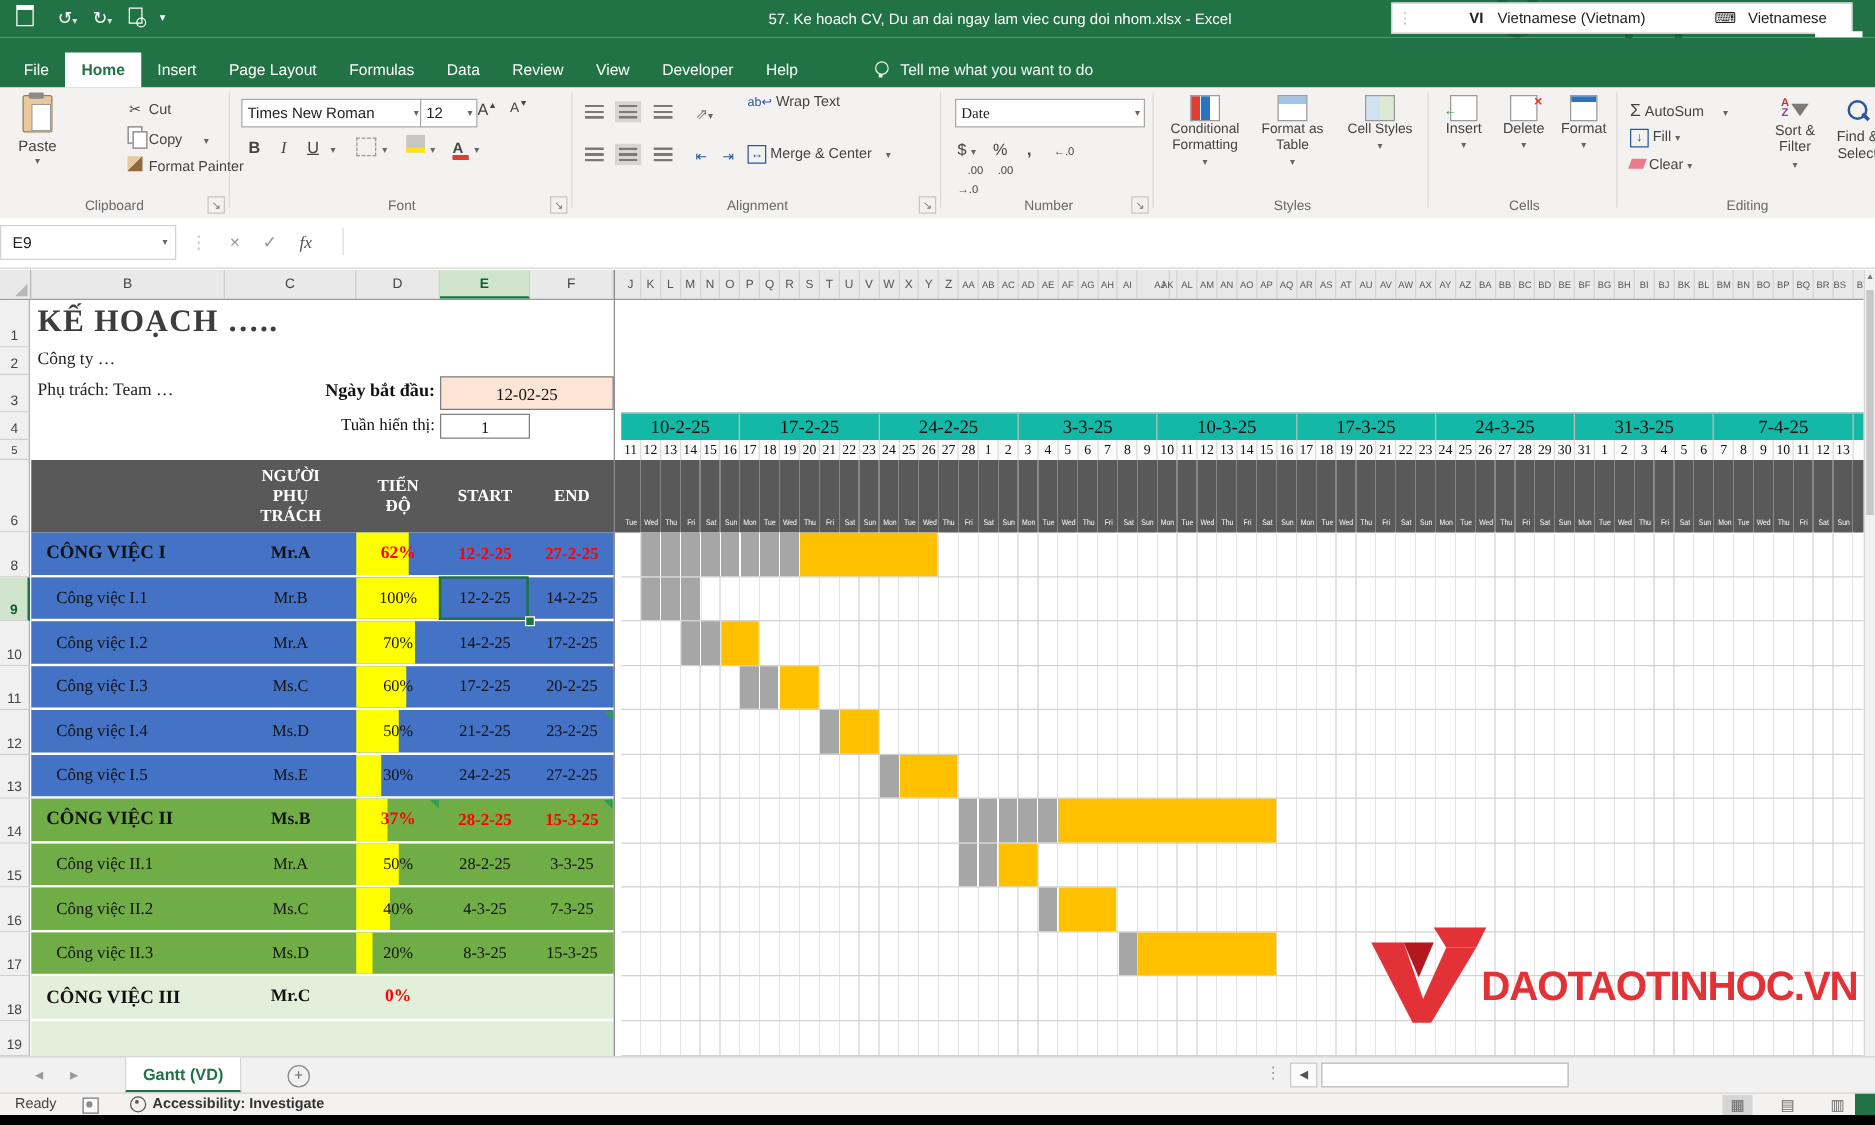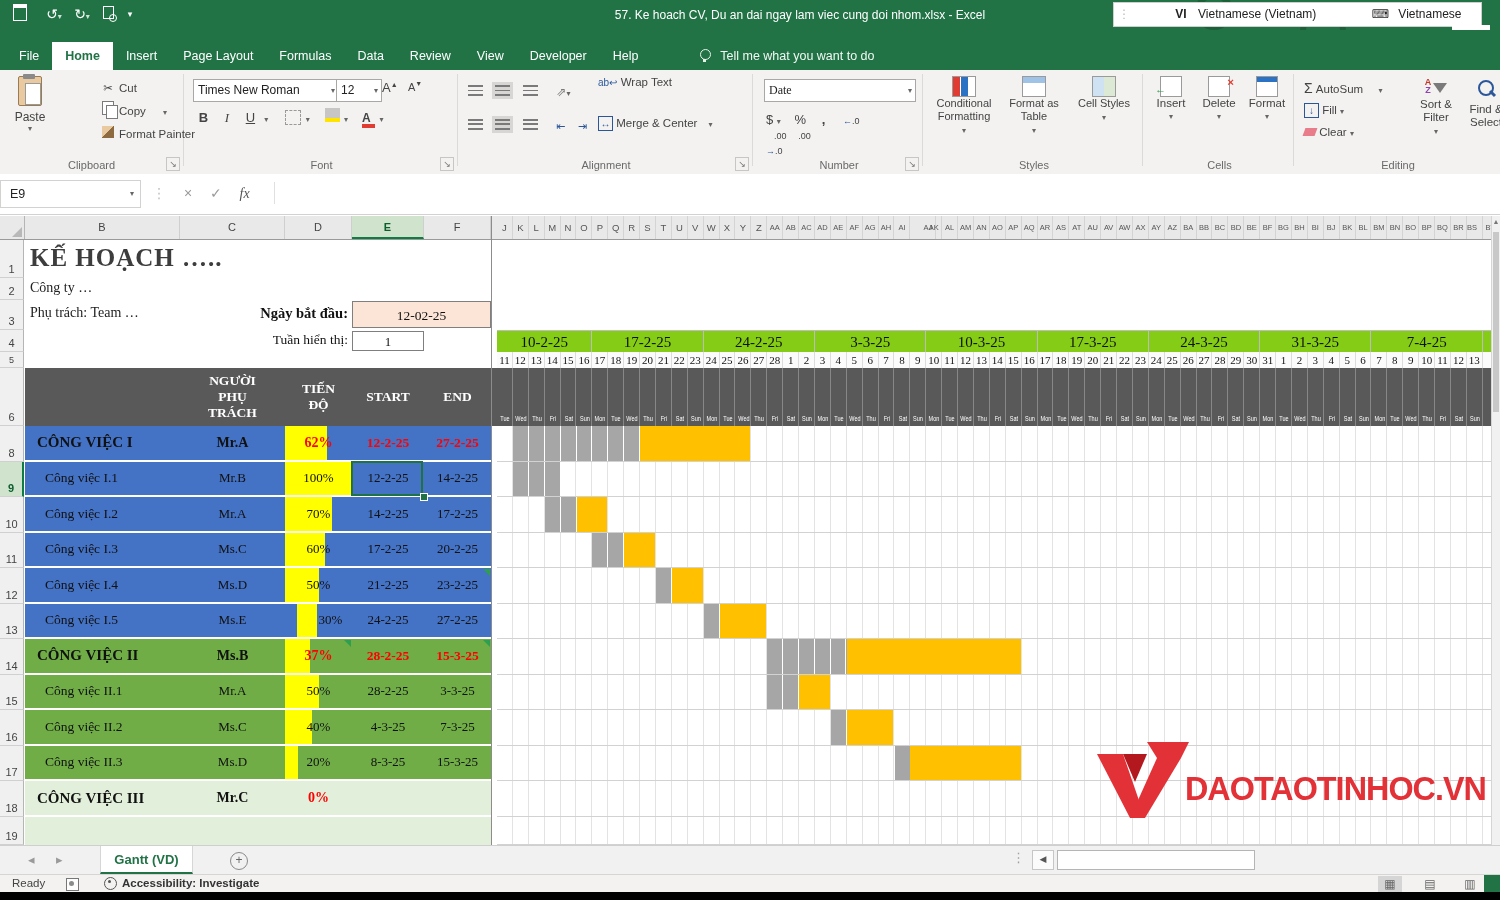--- a/index.html
+++ b/index.html
@@ -350,21 +350,21 @@
     <div class="rh" style="position: absolute; left: 0px; top: 745.5px; width: 24px; height: 35.5px; box-sizing: border-box; display: flex; align-items: flex-end; justify-content: center; font-size: 11px; padding-bottom: 2px;">17</div>
     <div class="rh" style="position: absolute; left: 0px; top: 781px; width: 24px; height: 36px; box-sizing: border-box; display: flex; align-items: flex-end; justify-content: center; font-size: 11px; padding-bottom: 2px;">18</div>
     <div class="rh" style="position: absolute; left: 0px; top: 817px; width: 24px; height: 28px; box-sizing: border-box; display: flex; align-items: flex-end; justify-content: center; font-size: 11px; padding-bottom: 2px;">19</div>
     <div style="position: absolute; left: 30px; top: 244px; font-family: &quot;Liberation Serif&quot;, serif; font-size: 25px; font-weight: bold; color: rgb(61, 61, 61); letter-spacing: 1px;">KẾ HOẠCH …..</div>
     <div style="position: absolute; left: 30px; top: 280px; font-family: &quot;Liberation Serif&quot;, serif; font-size: 14px; color: rgb(34, 34, 34);">Công ty …</div>
     <div style="position: absolute; left: 30px; top: 305px; font-family: &quot;Liberation Serif&quot;, serif; font-size: 14px; color: rgb(34, 34, 34);">Phụ trách: Team …</div>
     <div style="position: absolute; left: 150px; top: 305px; width: 198px; text-align: right; font-family: &quot;Liberation Serif&quot;, serif; font-size: 14.5px; font-weight: bold; color: rgb(17, 17, 17);">Ngày bắt đầu:</div>
     <div style="position: absolute; left: 352px; top: 301px; width: 139px; height: 27px; line-height: 27px; background: rgb(252, 228, 214); border: 1px solid rgb(127, 127, 127); box-sizing: border-box; text-align: center; font-family: &quot;Liberation Serif&quot;, serif; font-size: 13.5px; color: rgb(17, 17, 17);">12-02-25</div>
     <div style="position: absolute; left: 150px; top: 332px; width: 198px; text-align: right; font-family: &quot;Liberation Serif&quot;, serif; font-size: 13.5px; color: rgb(17, 17, 17);">Tuần hiển thị:</div>
     <div style="position: absolute; left: 352px; top: 331px; width: 72px; height: 20px; line-height: 20px; background: rgb(255, 255, 255); border: 1px solid rgb(127, 127, 127); box-sizing: border-box; text-align: center; font-family: &quot;Liberation Serif&quot;, serif; font-size: 13px; color: rgb(17, 17, 17);">1</div>
-    <div style="position: absolute; left: 497px; top: 330px; width: 994px; height: 22px; background: #84cc16; border-top: 1px solid rgb(189, 189, 189); box-sizing: border-box; overflow: hidden;">
+    <div style="position: absolute; left: 497px; top: 330px; width: 994px; height: 22px; background: #14b8a6; border-top: 1px solid rgb(189, 189, 189); box-sizing: border-box; overflow: hidden;">
       <div style="position: absolute; left: 0px; top: 0px; width: 95.4px; height: 100%; line-height: 22px; text-align: center; font-family: &quot;Liberation Serif&quot;, serif; font-size: 15px; color: rgb(17, 17, 17); border-right: 1px solid rgb(189, 189, 189); box-sizing: border-box;">10-2-25</div>
       <div style="position: absolute; left: 95.4px; top: 0px; width: 111.3px; height: 100%; line-height: 22px; text-align: center; font-family: &quot;Liberation Serif&quot;, serif; font-size: 15px; color: rgb(17, 17, 17); border-right: 1px solid rgb(189, 189, 189); box-sizing: border-box;">17-2-25</div>
       <div style="position: absolute; left: 206.7px; top: 0px; width: 111.3px; height: 100%; line-height: 22px; text-align: center; font-family: &quot;Liberation Serif&quot;, serif; font-size: 15px; color: rgb(17, 17, 17); border-right: 1px solid rgb(189, 189, 189); box-sizing: border-box;">24-2-25</div>
       <div style="position: absolute; left: 318px; top: 0px; width: 111.3px; height: 100%; line-height: 22px; text-align: center; font-family: &quot;Liberation Serif&quot;, serif; font-size: 15px; color: rgb(17, 17, 17); border-right: 1px solid rgb(189, 189, 189); box-sizing: border-box;">3-3-25</div>
       <div style="position: absolute; left: 429.3px; top: 0px; width: 111.3px; height: 100%; line-height: 22px; text-align: center; font-family: &quot;Liberation Serif&quot;, serif; font-size: 15px; color: rgb(17, 17, 17); border-right: 1px solid rgb(189, 189, 189); box-sizing: border-box;">10-3-25</div>
       <div style="position: absolute; left: 540.6px; top: 0px; width: 111.3px; height: 100%; line-height: 22px; text-align: center; font-family: &quot;Liberation Serif&quot;, serif; font-size: 15px; color: rgb(17, 17, 17); border-right: 1px solid rgb(189, 189, 189); box-sizing: border-box;">17-3-25</div>
       <div style="position: absolute; left: 651.9px; top: 0px; width: 111.3px; height: 100%; line-height: 22px; text-align: center; font-family: &quot;Liberation Serif&quot;, serif; font-size: 15px; color: rgb(17, 17, 17); border-right: 1px solid rgb(189, 189, 189); box-sizing: border-box;">24-3-25</div>
       <div style="position: absolute; left: 763.2px; top: 0px; width: 111.3px; height: 100%; line-height: 22px; text-align: center; font-family: &quot;Liberation Serif&quot;, serif; font-size: 15px; color: rgb(17, 17, 17); border-right: 1px solid rgb(189, 189, 189); box-sizing: border-box;">31-3-25</div>
       <div style="position: absolute; left: 874.5px; top: 0px; width: 111.3px; height: 100%; line-height: 22px; text-align: center; font-family: &quot;Liberation Serif&quot;, serif; font-size: 15px; color: rgb(17, 17, 17); border-right: 1px solid rgb(189, 189, 189); box-sizing: border-box;">7-4-25</div>
     </div>
@@ -589,21 +589,21 @@
       <div style="position: absolute; left: 260px; top: 0px; width: 67px; height: 100%;">
         <div style="position: absolute; left: 0px; top: 0px; bottom: 0px; width: 34px; background: rgb(255, 255, 0);"></div>
         <div style="position: absolute; left: 0px; top: 0px; width: 100%; height: 100%; display: flex; align-items: center; justify-content: center; font-family: &quot;Liberation Serif&quot;, serif; font-size: 13px; font-weight: normal; color: rgb(17, 17, 17);">50%</div>
       </div>
       <div style="position: absolute; left: 327px; top: 0px; width: 72px; height: 100%; display: flex; align-items: center; justify-content: center; font-family: &quot;Liberation Serif&quot;, serif; font-size: 13px; color: rgb(17, 17, 17);">21-2-25</div>
       <div style="position: absolute; left: 399px; top: 0px; width: 67px; height: 100%; display: flex; align-items: center; justify-content: center; font-family: &quot;Liberation Serif&quot;, serif; font-size: 13px; color: rgb(17, 17, 17);">23-2-25</div>
     </div>
     <div style="position: absolute; left: 25px; top: 603.5px; width: 466px; height: 35.5px; background: rgb(68, 114, 196); border-bottom: 2px solid rgb(255, 255, 255); box-sizing: border-box;">
       <div style="position: absolute; left: 20px; top: 0px; height: 100%; display: flex; align-items: center; font-family: &quot;Liberation Serif&quot;, serif; font-size: 13.5px; color: rgb(17, 17, 17);">Công việc I.5</div>
       <div style="position: absolute; left: 155px; top: 0px; width: 105px; height: 100%; display: flex; align-items: center; justify-content: center; font-family: &quot;Liberation Serif&quot;, serif; font-size: 13px; color: rgb(17, 17, 17);">Ms.E</div>
-      <div style="position: absolute; left: 272px; top: 0px; width: 67px; height: 100%;">
+      <div style="position: absolute; left: 260px; top: 0px; width: 67px; height: 100%;">
         <div style="position: absolute; left: 0px; top: 0px; bottom: 0px; width: 20px; background: rgb(255, 255, 0);"></div>
         <div style="position: absolute; left: 0px; top: 0px; width: 100%; height: 100%; display: flex; align-items: center; justify-content: center; font-family: &quot;Liberation Serif&quot;, serif; font-size: 13px; font-weight: normal; color: rgb(17, 17, 17);">30%</div>
       </div>
       <div style="position: absolute; left: 327px; top: 0px; width: 72px; height: 100%; display: flex; align-items: center; justify-content: center; font-family: &quot;Liberation Serif&quot;, serif; font-size: 13px; color: rgb(17, 17, 17);">24-2-25</div>
       <div style="position: absolute; left: 399px; top: 0px; width: 67px; height: 100%; display: flex; align-items: center; justify-content: center; font-family: &quot;Liberation Serif&quot;, serif; font-size: 13px; color: rgb(17, 17, 17);">27-2-25</div>
     </div>
     <div style="position: absolute; left: 25px; top: 639px; width: 466px; height: 35.5px; background: rgb(112, 173, 71); border-bottom: 2px solid rgb(255, 255, 255); box-sizing: border-box;">
       <div style="position: absolute; left: 12px; top: 0px; height: 100%; display: flex; align-items: center; font-family: &quot;Liberation Serif&quot;, serif; font-size: 15px; font-weight: bold; color: rgb(17, 17, 17);">CÔNG VIỆC II</div>
       <div style="position: absolute; left: 155px; top: 0px; width: 105px; height: 100%; display: flex; align-items: center; justify-content: center; font-family: &quot;Liberation Serif&quot;, serif; font-size: 14px; font-weight: bold; color: rgb(17, 17, 17);">Ms.B</div>
       <div style="position: absolute; left: 260px; top: 0px; width: 67px; height: 100%;">

